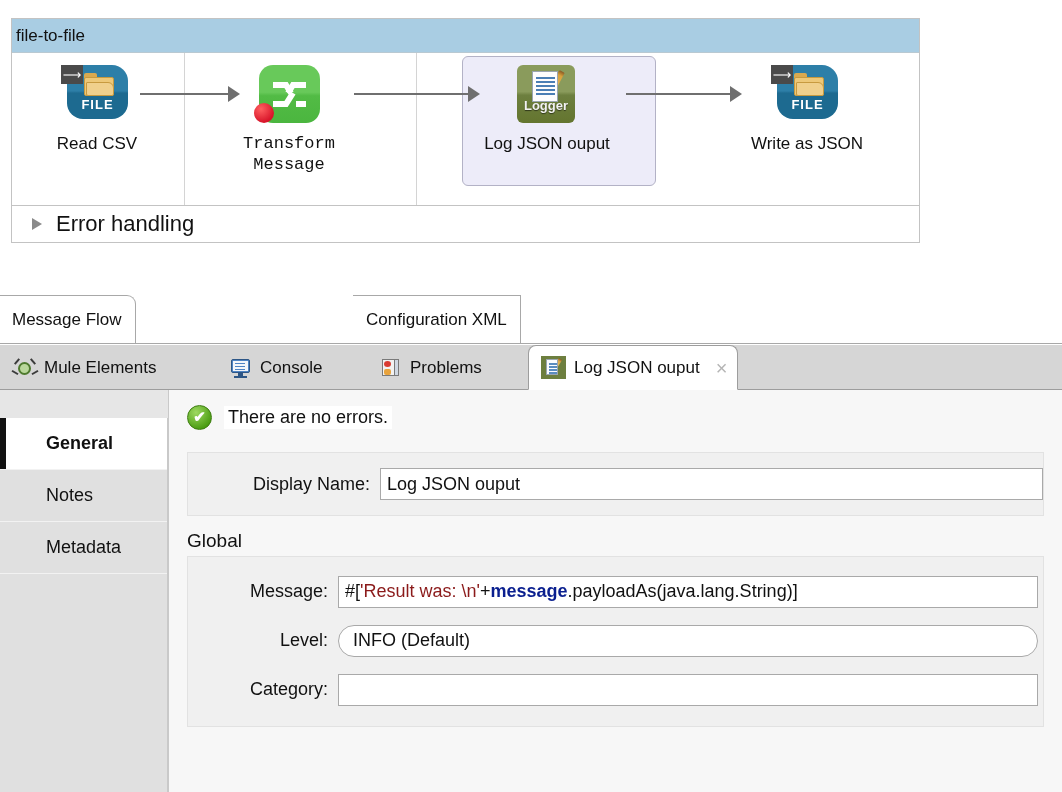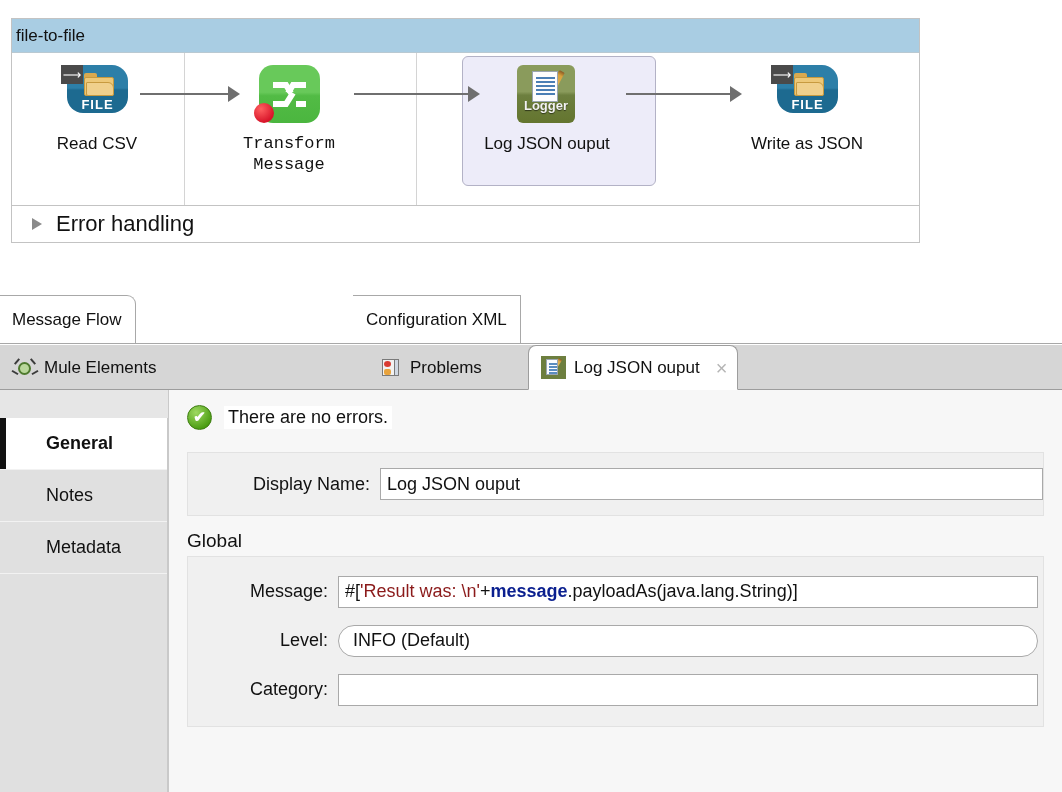--- a/index.html
+++ b/index.html
@@ -55,21 +55,21 @@
     background: #edecf9;
     border: 1px solid #b3b2c6;
     border-radius: 6px;
   }
 
   .icon-wrap { position: relative; width: 72px; height: 62px; }
 
   
   .file-icon {
     position: absolute; left: 6px; top: 0;
-    width: 61px; height: 48px;
+    width: 61px; height: 54px;
     border-radius: 16px;
     background: linear-gradient(180deg,#2d7fa8 0%,#2d7fa8 48%,#1d6a90 52%,#1d6a90 100%);
   }
   .file-folder {
     position: absolute; left: 17px; top: 8px; width: 30px; height: 23px;
   }
   .file-folder .tab {
     position: absolute; left: 0; top: 0; width: 13px; height: 5px;
     background: #d9a94f; border-radius: 2px 2px 0 0;
   }
@@ -417,20 +417,32 @@
     <span class="ic ic-bug">
       <span class="b"></span>
         <span class="l l1"></span>
         <span class="l l2"></span>
       <span class="l l3"></span>
         <span class="l l4"></span>
     </span>
     <span>Mule Elements</span>
   </div>
 
+  <div class="vtab v2">
+    <span class="ic ic-console">
+      <span class="m"></span>
+        <span class="scr"></span>
+      <span class="li" style="top:6px"></span>
+        <span class="li" style="top:9px"></span>
+      <span class="li" style="top:12px"></span>
+      <span class="st"></span>
+        <span class="base"></span>
+    </span>
+    <span>Console</span>
+  </div>
 
   <div class="vtab v3">
     <span class="ic ic-problems">
       <span class="pn"></span>
         <span class="r"></span>
         <span class="y"></span>
         <span class="pg"></span>
     </span>
     <span>Problems</span>
   </div>

